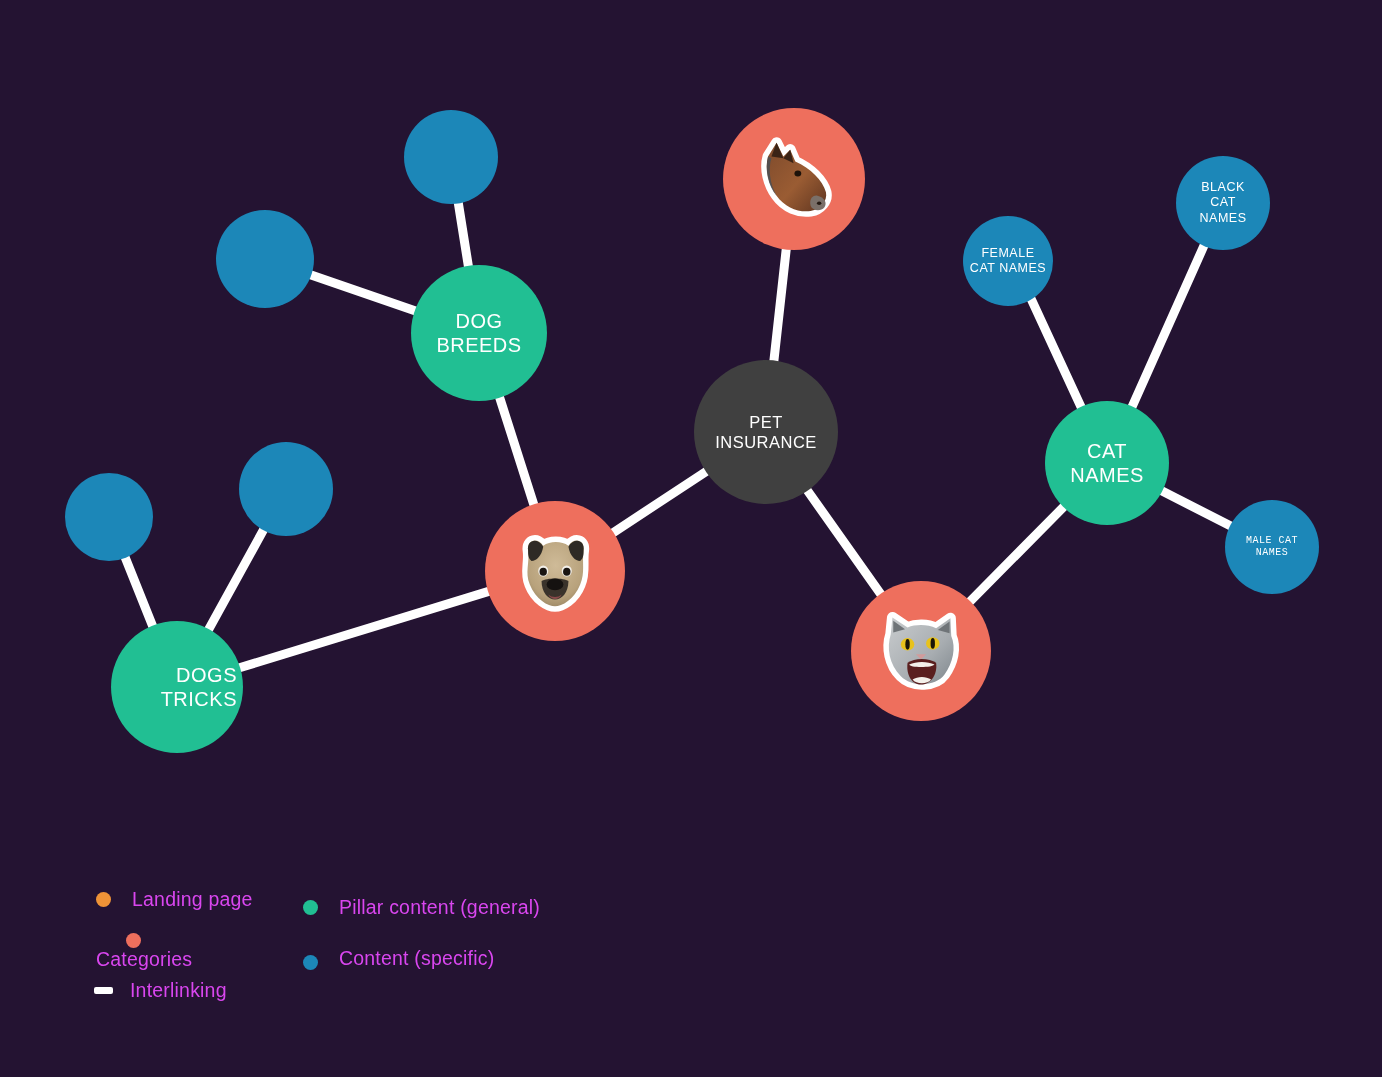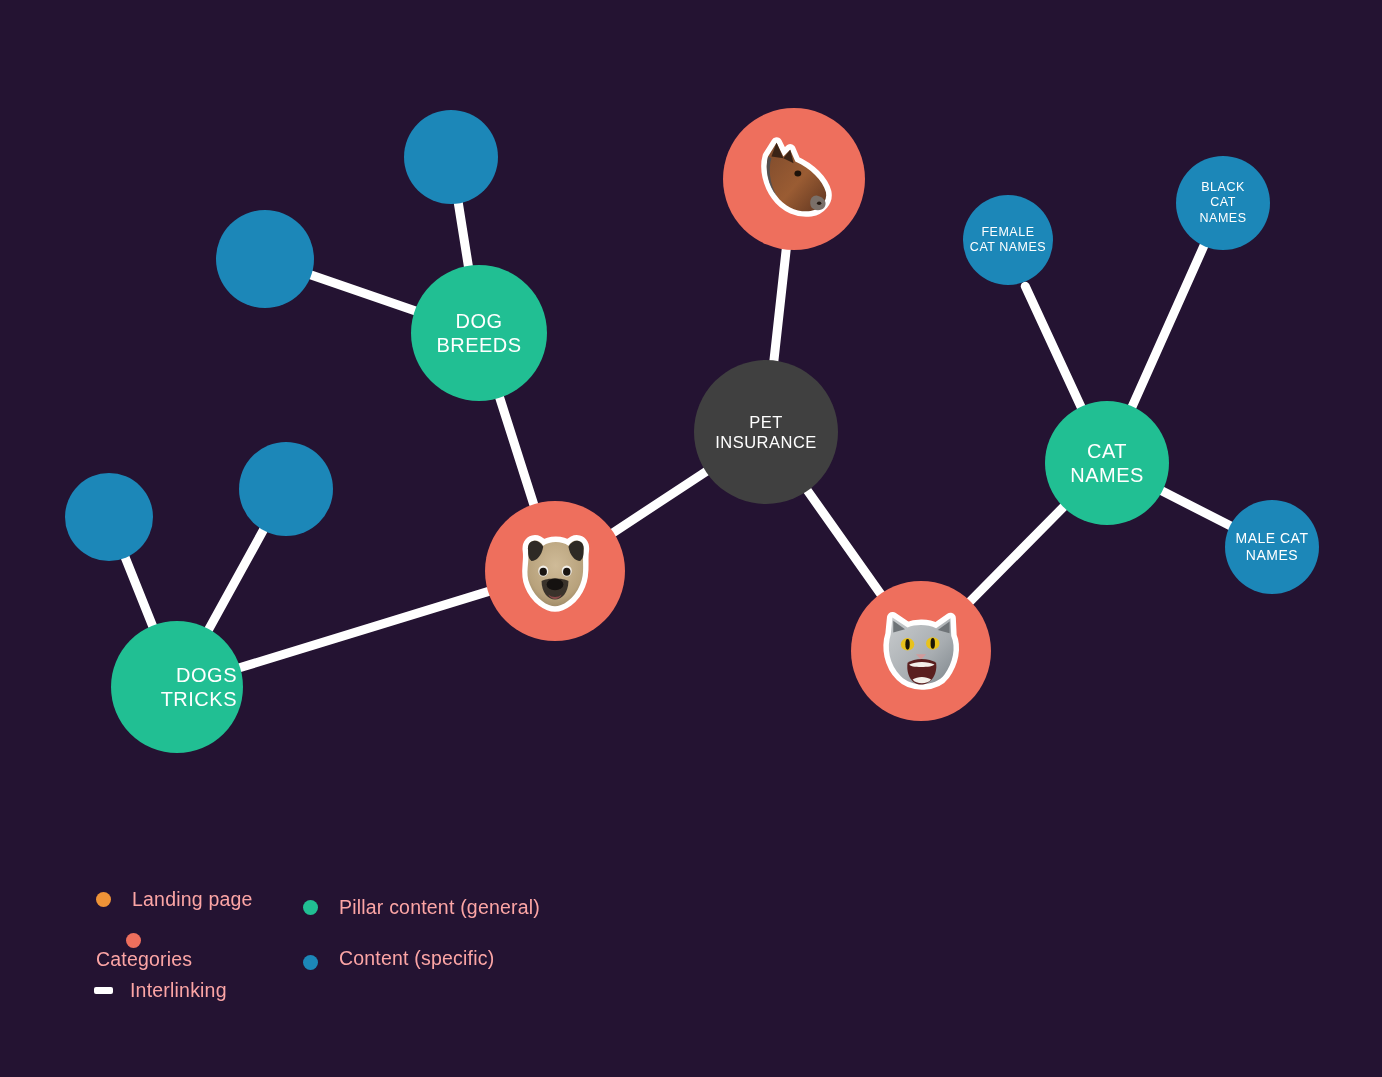--- a/index.html
+++ b/index.html
@@ -70,21 +70,21 @@
   }
   .legend-bar {
     width: 19px; height: 7px;
     background: #ffffff;
     border-radius: 2px;
     margin-right: 17px;
     margin-left: -2px;
     flex: none;
   }
   .legend-text {
-    color: #fca5a5;
+    color: #d946ef;
     font-size: 19.5px;
     letter-spacing: 0.2px;
   }
 </style>
 </head>
 <body>
 
 <div id="canvas">
 
   <svg id="edges" viewBox="0 0 1382 1077" xmlns="http://www.w3.org/2000/svg">
@@ -199,28 +199,28 @@
       </div>
       <div class="node content" style="left: 216px; top: 210px; width: 98px; height: 98px;">
         <span class="node-label" style="font-size: 16px; padding: 0px 6px;"></span>
       </div>
       <div class="node content" style="left: 65px; top: 473px; width: 88px; height: 88px;">
         <span class="node-label" style="font-size: 16px; padding: 0px 6px;"></span>
       </div>
       <div class="node content" style="left: 239px; top: 442px; width: 94px; height: 94px;">
         <span class="node-label" style="font-size: 16px; padding: 0px 6px;"></span>
       </div>
-      <div class="node content" style="left: 963px; top: 195px; width: 90px; height: 90px; justify-content: center;">
+      <div class="node content" style="left: 963px; top: 216px; width: 90px; height: 90px; justify-content: center;">
         <span class="node-label" style="font-size: 12.5px; padding: 0px 6px;">FEMALE CAT NAMES</span>
       </div>
       <div class="node content" style="left: 1176px; top: 156px; width: 94px; height: 94px;">
         <span class="node-label" style="font-size: 12.5px; padding: 0px 16px;">BLACK CAT NAMES</span>
       </div>
       <div class="node content" style="left: 1225px; top: 500px; width: 94px; height: 94px;">
-        <span class="node-label" style="font-size: 14px; padding: 0px 6px;">MALE CAT NAMES</span>
+        <span class="node-label" style="font-size: 10px; padding: 0px 6px; font-family: Liberation Mono, monospace;">MALE CAT NAMES</span>
       </div>
     </div>
 
   <div id="legend">
       <div class="legend-row" style="left: 0px; top: 0px;">
         <span class="legend-dot" style="background: rgb(239, 147, 55);"></span>
         <span class="legend-text">Landing page</span>
       </div>
       <div class="legend-row" style="left: 207px; top: 8px;">
         <span class="legend-dot" style="background: rgb(33, 191, 147);"></span>

